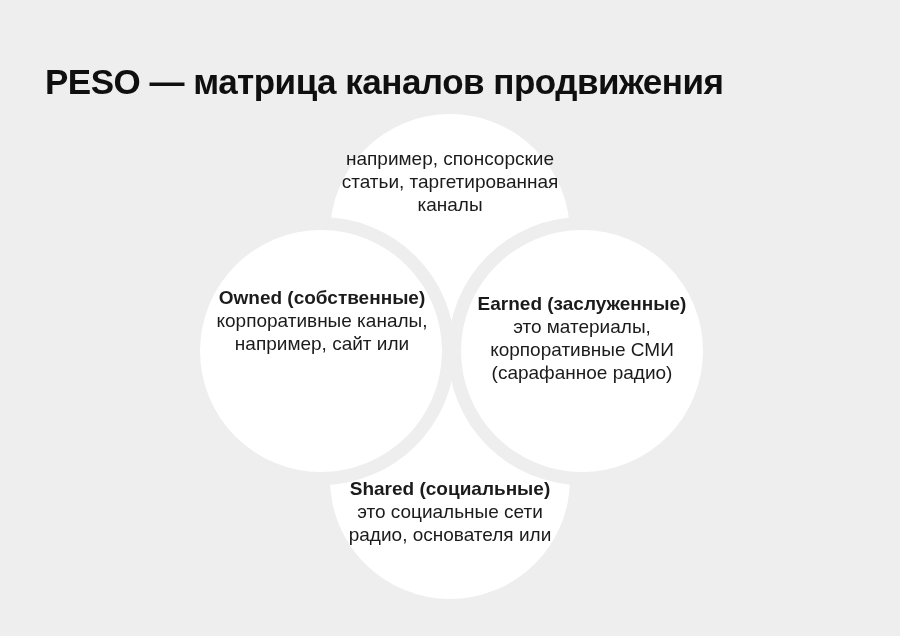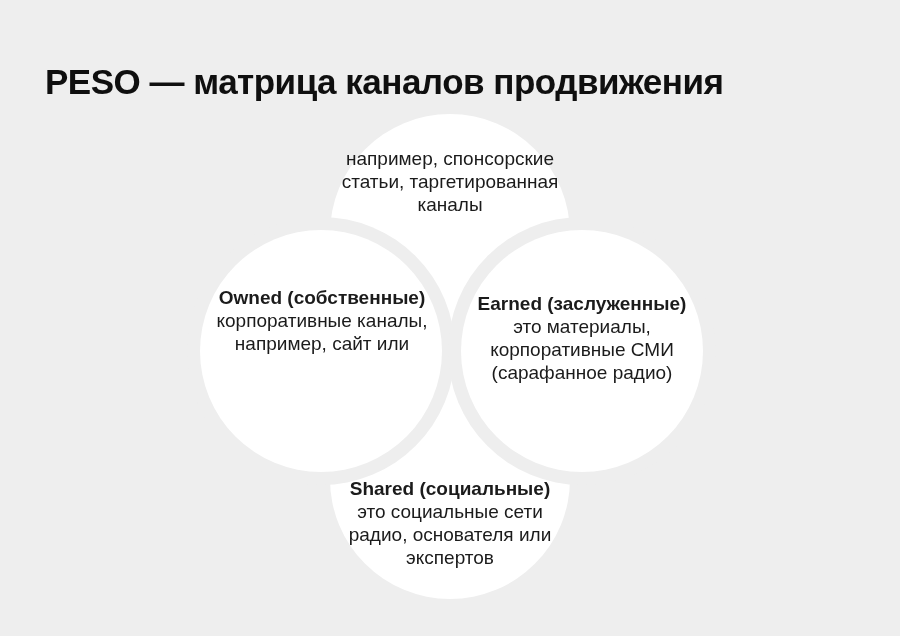--- a/index.html
+++ b/index.html
@@ -80,16 +80,15 @@
     <div class="heading">Earned (заслуженные)</div>
     <div class="line">это материалы,</div>
     <div class="line">корпоративные СМИ</div>
     <div class="line">(сарафанное радио)</div>
   </div>
 
   <div class="textblock" id="text-shared">
     <div class="heading">Shared (социальные)</div>
     <div class="line">это социальные сети</div>
     <div class="line">радио, основателя или</div>
-    <div class="line">экспертов</div>
   </div>
 
 </div>
 
 </body></html>

